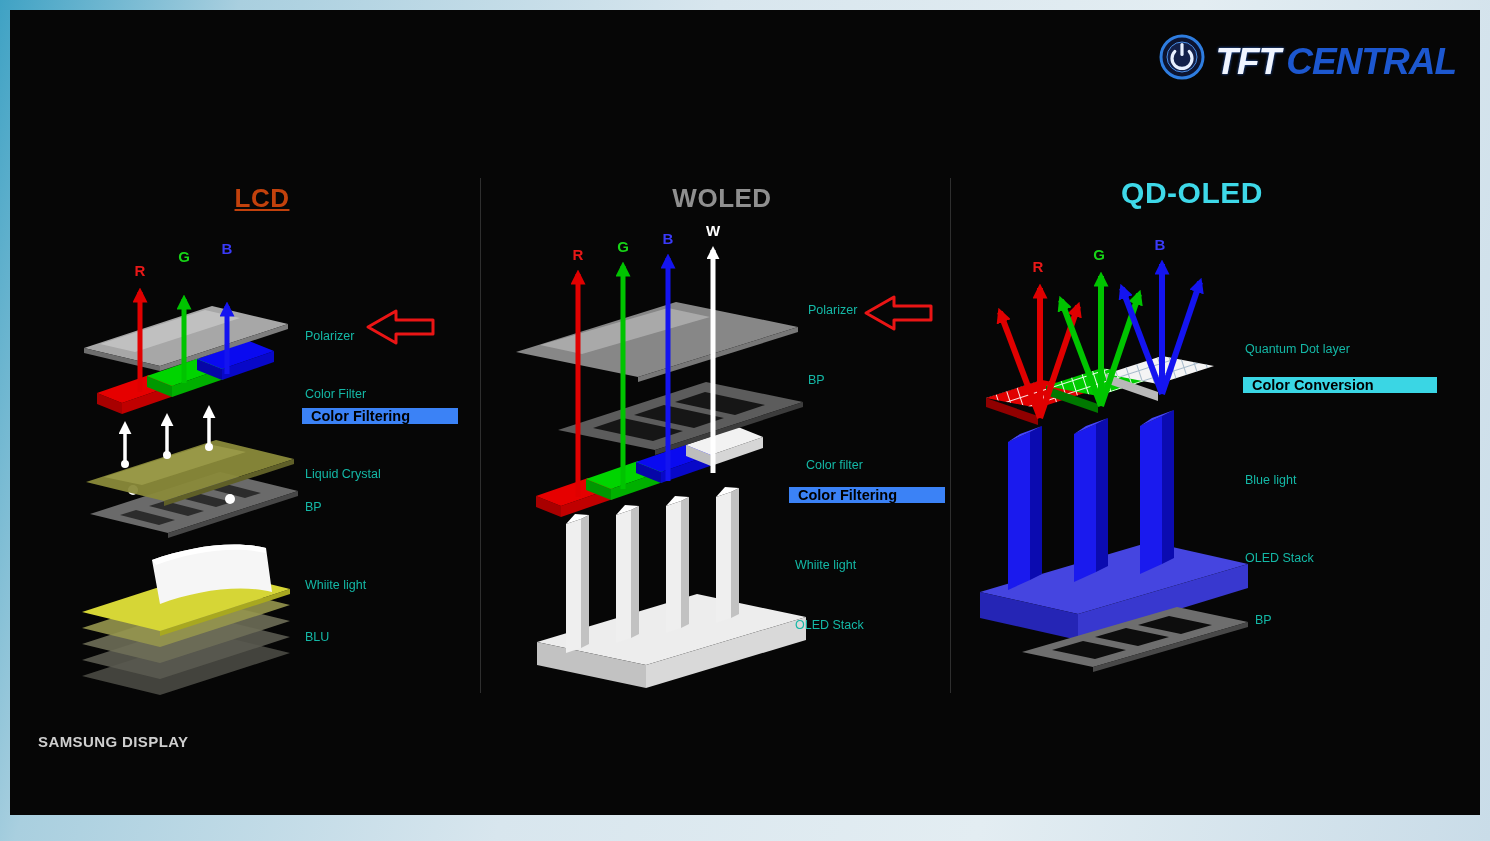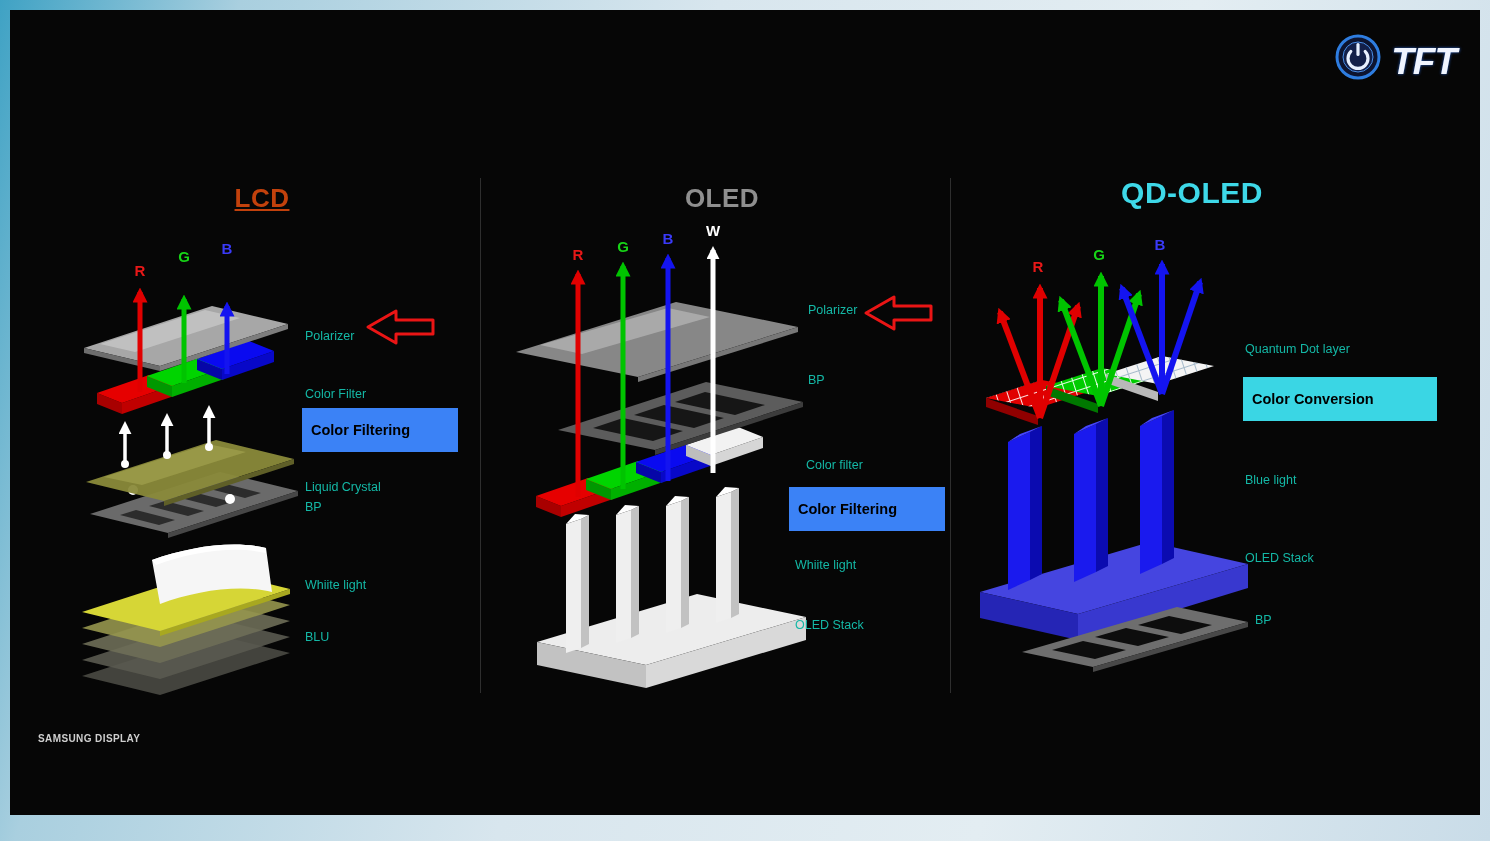--- a/index.html
+++ b/index.html
@@ -11,24 +11,24 @@
   .frame{position:absolute;left:10px;top:10px;right:10px;bottom:26px;background:#060606;overflow:hidden;}
   .canvas{position:absolute;left:-10px;top:-10px;width:1490px;height:841px;}
   .art{position:absolute;left:0;top:0;}
   .title{position:absolute;transform:translateX(-50%);font-weight:bold;white-space:nowrap;}
   .title-lcd{left:262px;top:183px;font-size:26px;color:#c2410c;letter-spacing:.5px;text-decoration:underline;}
   .title-woled{left:722px;top:183px;font-size:26px;color:#8f8f8f;letter-spacing:.5px;}
   .title-qd{left:1192px;top:176px;font-size:30px;color:#3ed8e8;letter-spacing:.5px;}
   .sep{position:absolute;width:1px;top:178px;height:515px;background:#2e2e2e;}
   .sep1{left:480px;} .sep2{left:950px;}
   .lbl{position:absolute;color:#14b8a6;font-size:12.5px;white-space:nowrap;}
-  .hl{position:absolute;font-weight:bold;font-size:14.5px;color:#000;padding:14px 9px;white-space:nowrap;}
+  .hl{position:absolute;font-weight:bold;font-size:14.5px;color:#000;padding:0 9px;white-space:nowrap;}
   .hl-white{background:#3b82f6;min-width:138px;}
   .hl-cyan{background:#3ad6e4;min-width:176px;}
-  .credit{position:absolute;left:38px;top:733px;font-weight:bold;font-size:10px;color:#cfcfcf;letter-spacing:.4px;}
+  .credit{position:absolute;left:38px;top:733px;font-weight:bold;font-size:15px;color:#cfcfcf;letter-spacing:.4px;}
   .logo{position:absolute;top:34px;right:34px;display:flex;align-items:flex-end;}
   .logo-text{font-style:italic;font-weight:800;font-size:37px;letter-spacing:-1px;line-height:1;}
   .logo-tft{color:#f0f5ff;text-shadow:0 0 3px #2a62c8;margin-left:10px;}
   .logo-central{color:#1c57cf;margin-left:6px;}
 </style>
 </head>
 <body>
 
 <div class="frame">
   <div class="canvas">
@@ -249,27 +249,27 @@
           <text x="1099" y="260" text-anchor="middle" font-size="15" font-weight="bold" fill="#17d417">G</text>
           <text x="1160" y="250" text-anchor="middle" font-size="15" font-weight="bold" fill="#3a3af8">B</text>
         </g>
       </g>
     </svg>
 
     <div class="sep sep1"></div>
     <div class="sep sep2"></div>
 
     <div class="title title-lcd">LCD</div>
-    <div class="title title-woled">OLED</div>
+    <div class="title title-woled">WOLED</div>
     <div class="title title-qd">QD-OLED</div>
 
     <div class="lbl" style="left:305px;top:329px">Polarizer</div>
     <div class="lbl" style="left:305px;top:387px">Color Filter</div>
     <div class="hl hl-white" style="left:302px;top:408px">Color Filtering</div>
-    <div class="lbl" style="left:305px;top:480px">Liquid Crystal</div>
+    <div class="lbl" style="left:305px;top:467px">Liquid Crystal</div>
     <div class="lbl" style="left:305px;top:500px">BP</div>
     <div class="lbl" style="left:305px;top:578px">Whiite light</div>
     <div class="lbl" style="left:305px;top:630px">BLU</div>
 
     <div class="lbl" style="left:808px;top:303px">Polarizer</div>
     <div class="lbl" style="left:808px;top:373px">BP</div>
     <div class="lbl" style="left:806px;top:458px">Color filter</div>
     <div class="hl hl-white" style="left:789px;top:487px">Color Filtering</div>
     <div class="lbl" style="left:795px;top:558px">Whiite light</div>
     <div class="lbl" style="left:795px;top:618px">OLED Stack</div>
@@ -283,16 +283,17 @@
     <div class="credit">SAMSUNG DISPLAY</div>
 
     <div class="logo">
       <svg width="46" height="46" viewBox="0 0 46 46">
         <circle cx="23" cy="23" r="21" fill="#0d1430" stroke="#2e7de0" stroke-width="3"></circle>
         <circle cx="23" cy="23" r="15" fill="#13204a" stroke="#4a8fe8" stroke-width="1"></circle>
         <path d="M15.8,17.5 A10,10 0 1 0 30.2,17.5" fill="none" stroke="#e8f0ff" stroke-width="3.2" stroke-linecap="round"></path>
         <line x1="23" y1="10.5" x2="23" y2="20.5" stroke="#e8f0ff" stroke-width="3.2" stroke-linecap="round"></line>
       </svg>
       <span class="logo-text logo-tft">TFT</span>
+      <span class="logo-text logo-central">CENTRAL</span>
     </div>
 
   </div>
 </div>
 
 </body></html>

